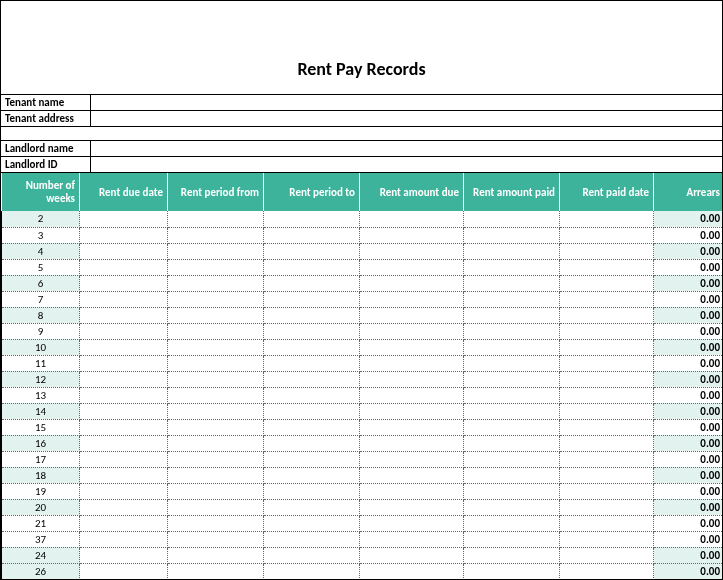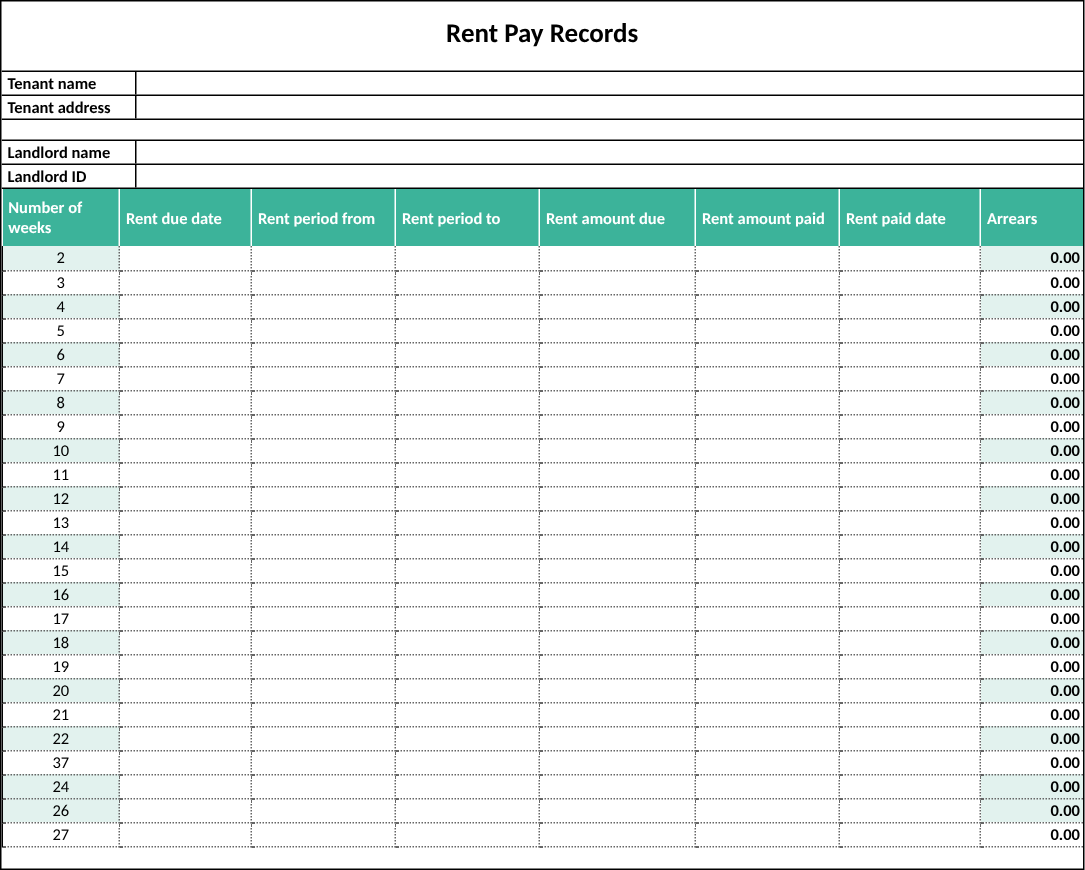--- a/index.html
+++ b/index.html
@@ -10,20 +10,21 @@
     height: 580px;
     overflow: hidden;
     border: 1px solid #000;
   }
   .title-bar {
     text-align: center;
     font-weight: bold;
     font-size: 18px;
     padding: 10px 0 14px 0;
     border-bottom: 1px solid #000;
+    margin-top: 47px;
   }
   .info-block { border-bottom: 1px solid #000; }
   .info-row {
     display: flex;
     border-top: 1px solid #000;
     font-size: 11px;
     min-height: 15px;
   }
   .info-row:first-child { border-top: none; align-items: flex-end; }
   .info-label {
@@ -43,21 +44,21 @@
   table {
     border-collapse: collapse;
     width: 100%;
     table-layout: fixed;
   }
   thead th {
     background: #3cb39a;
     color: #fff;
     font-weight: bold;
     font-size: 11px;
-    text-align: left;
+    text-align: right;
     padding: 6px 4px;
     border-right: 1px solid #fff;
     height: 38px;
     vertical-align: middle;
   }
   thead th:last-child { border-right: 1px solid #0369a1; }
   tbody td {
     font-size: 11px;
     height: 16px;
     padding: 0 4px;
@@ -328,30 +329,20 @@
       <tr>
         <td>21</td>
         <td></td>
         <td></td>
         <td></td>
         <td></td>
         <td></td>
         <td></td>
         <td>0.00</td>
       </tr>
-      <tr class="alt">
-        <td>22</td>
-        <td></td>
-        <td></td>
-        <td></td>
-        <td></td>
-        <td></td>
-        <td></td>
-        <td>0.00</td>
-      </tr>
       <tr>
         <td>37</td>
         <td></td>
         <td></td>
         <td></td>
         <td></td>
         <td></td>
         <td></td>
         <td>0.00</td>
       </tr>

